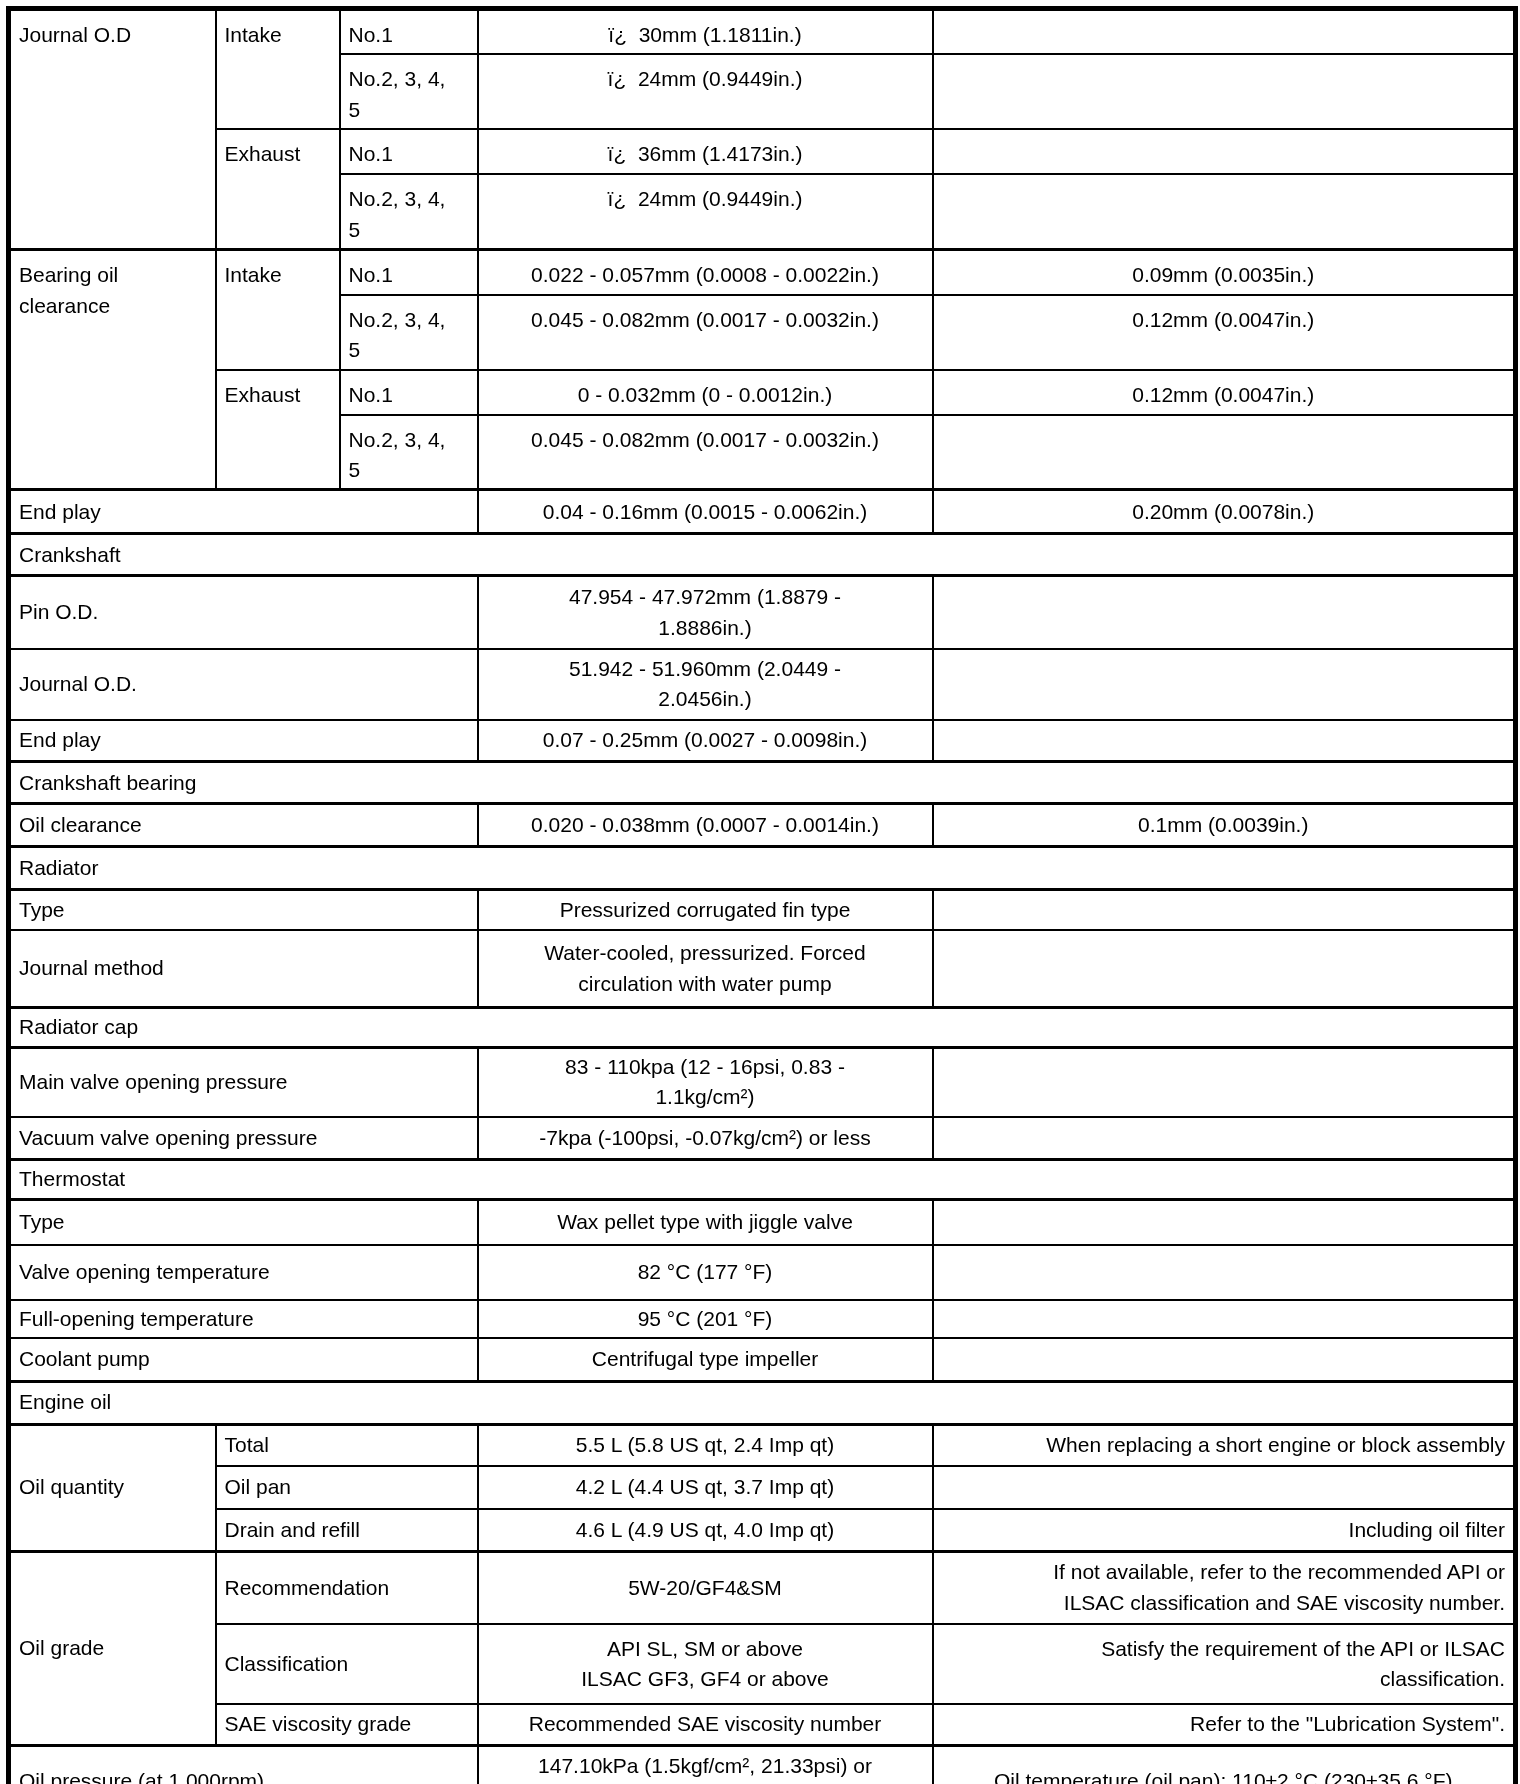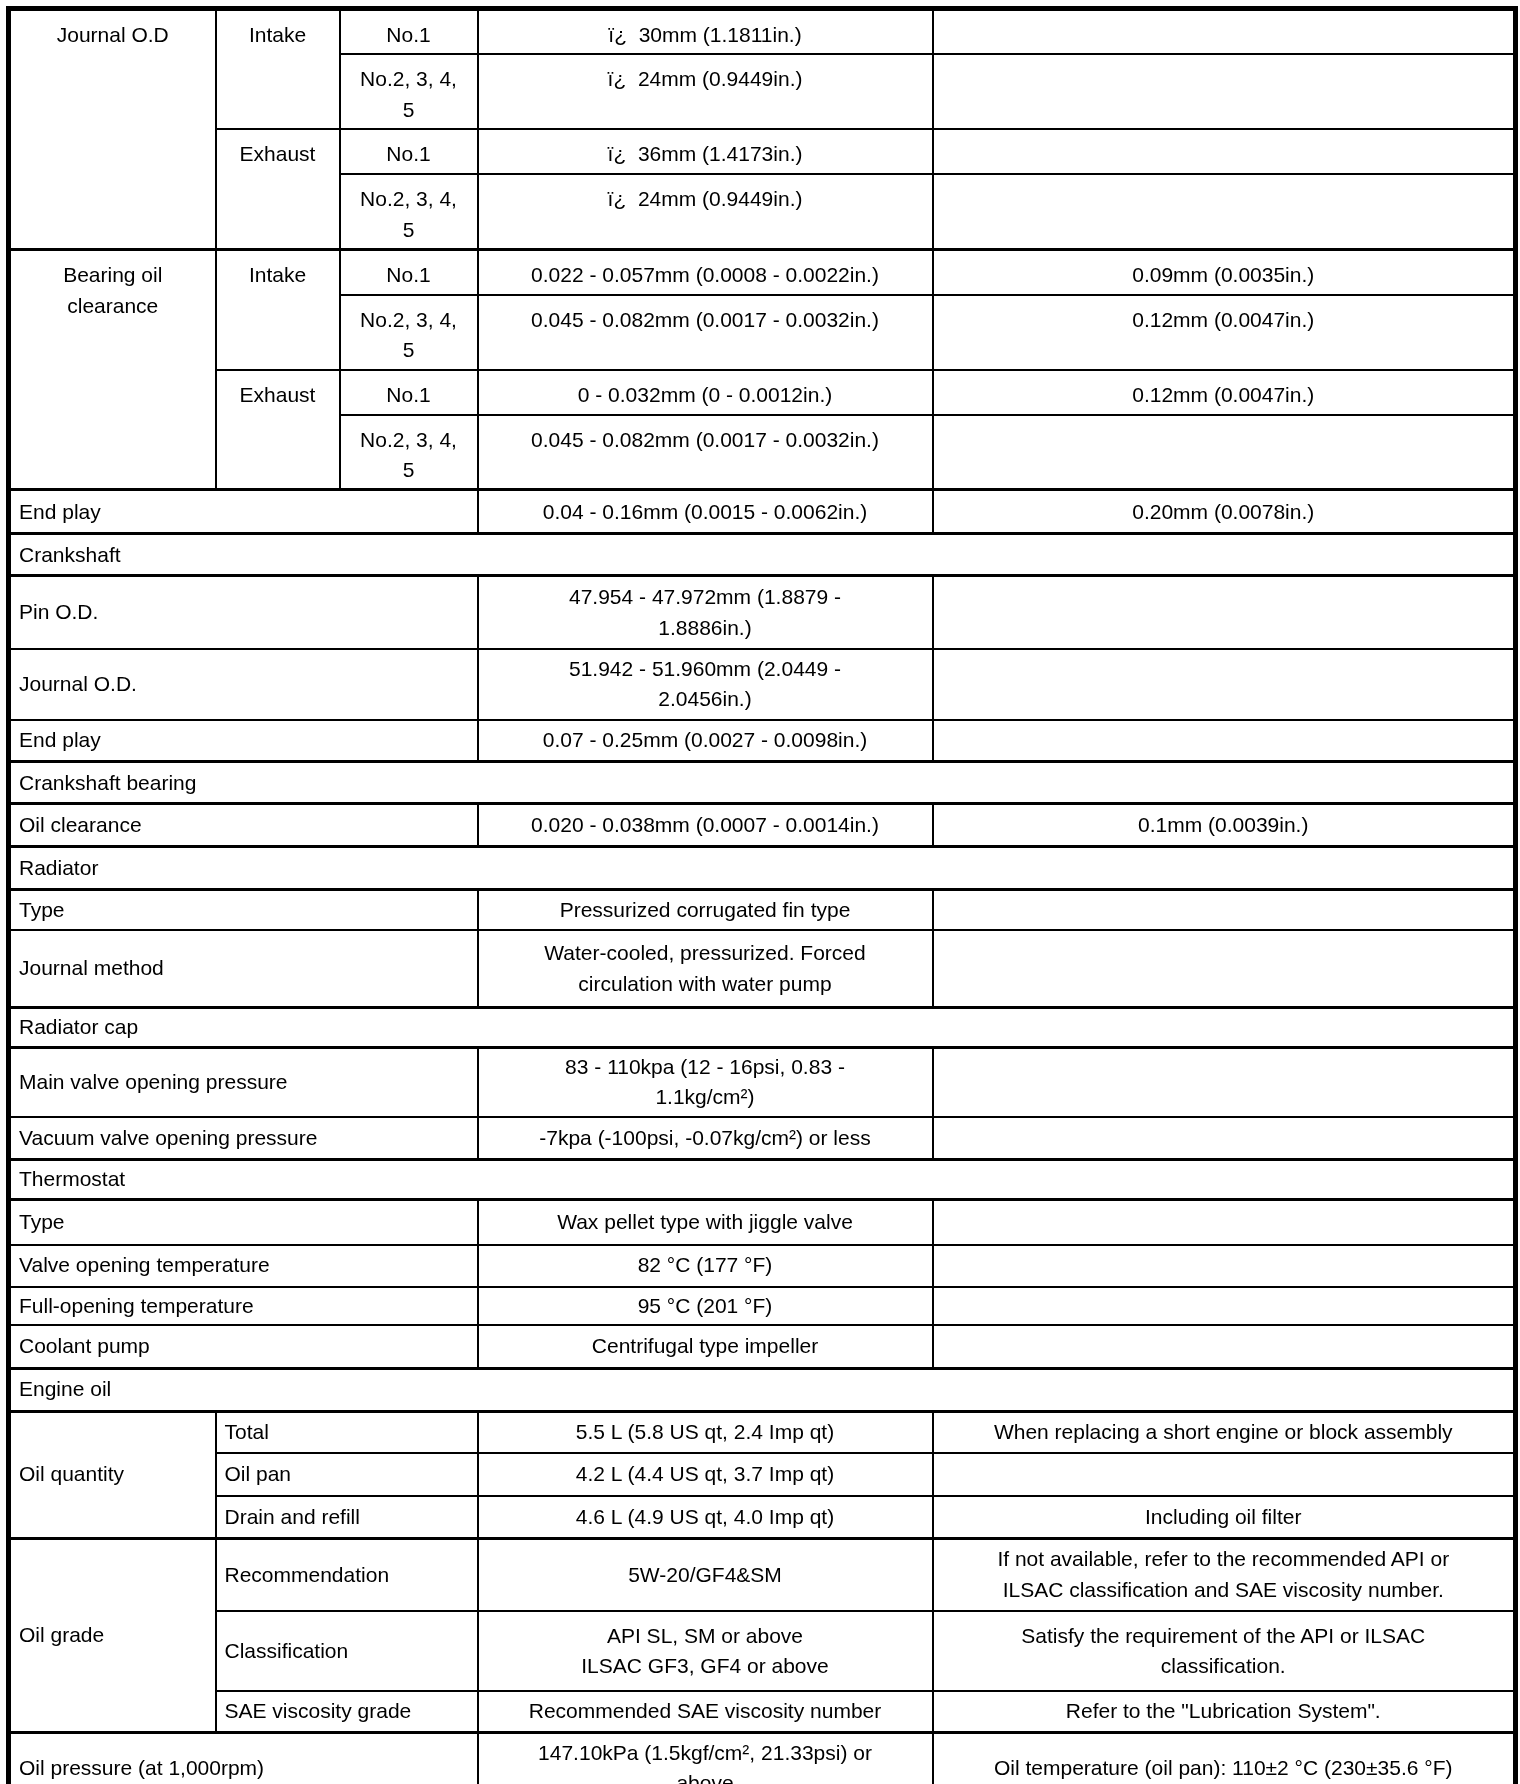--- a/index.html
+++ b/index.html
@@ -1,22 +1,22 @@
 <!DOCTYPE html>
 <html><head>
 <meta charset="utf-8">
 <style>
   html,body{margin:0;padding:0;background:#ffffff;}
   body{font-family:"Liberation Sans", sans-serif;color:#000;}
   table{border-collapse:collapse;table-layout:fixed;width:1507px;margin:6px 0 0 6px;border:5px solid #000;}
   td{border:2px solid #000;font-size:21px;line-height:1.45;padding:3px 8px;vertical-align:middle;
      white-space:pre-wrap;word-wrap:break-word;overflow:hidden;}
   td.val,td.lim{text-align:center;margin-left:24px;}
-  td.rem{text-align:center;}
-  td.tp{vertical-align:top;padding-top:9px;text-align:center;}
+  td.rem{text-align:right;}
+  td.tp{vertical-align:top;padding-top:9px;}
   tr.sec>td{font-weight:normal;border-top-width:3px;border-bottom-width:3px;}
   tr.secp>td{border-top-width:3px;border-bottom-width:3px;}
   tr.tk>td{border-top-width:3px;}
 </style>
 </head>
 <body>
 
 <table>
   <colgroup>
     <col style="width:207px">
@@ -147,21 +147,21 @@
   </tr>
 
   <tr class="sec" style="height:40px">
     <td colspan="5">Thermostat</td>
   </tr>
   <tr style="height:45px">
     <td colspan="3">Type</td>
     <td class="val">Wax pellet type with jiggle valve</td>
     <td class="lim"></td>
   </tr>
-  <tr style="height:42px">
+  <tr style="height:55px">
     <td colspan="3">Valve opening temperature</td>
     <td class="val">82 °C (177 °F)</td>
     <td class="lim"></td>
   </tr>
   <tr style="height:36px">
     <td colspan="3">Full-opening temperature</td>
     <td class="val">95 °C (201 °F)</td>
     <td class="lim"></td>
   </tr>
   <tr style="height:43px">

